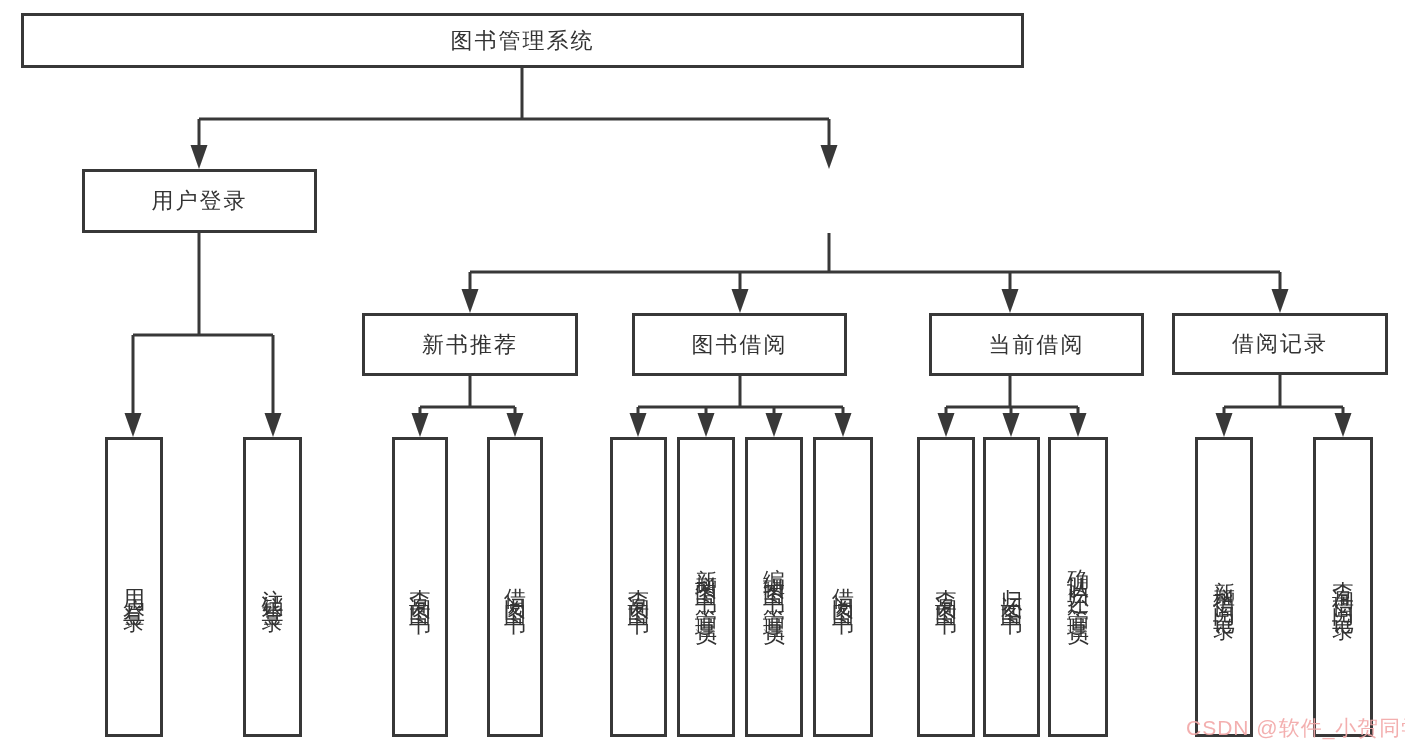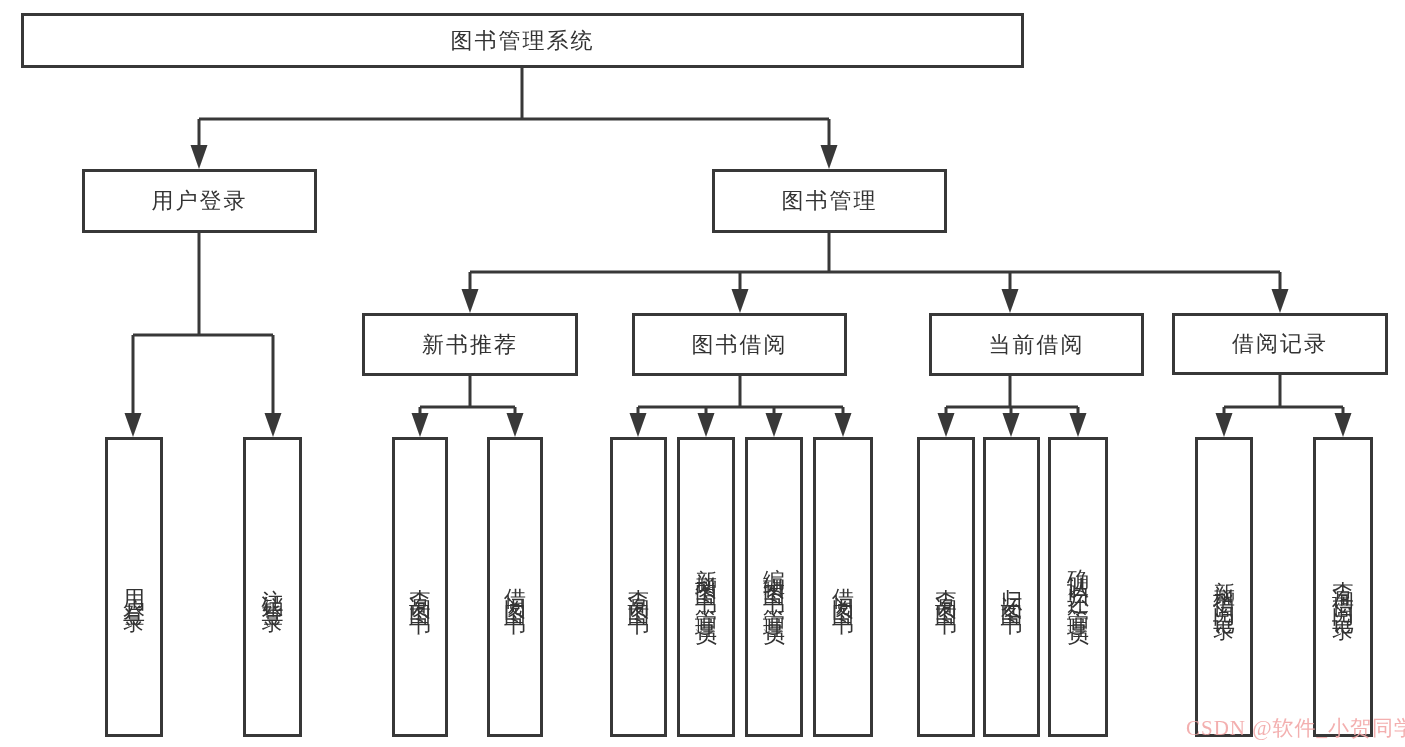--- a/index.html
+++ b/index.html
@@ -1,20 +1,20 @@
 <!DOCTYPE html>
 <html><head>
 <meta charset="utf-8">
 <style>
   html,body{margin:0;padding:0;background:#fff;}
   #canvas{
     position:relative;
     width:1405px;height:747px;
     background:#fff;
-    font-family:Liberation Serif, serif;
+    font-family:Liberation Sans, sans-serif;
     overflow:hidden;
   }
   .box{
     position:absolute;
     background:#fff;
     border:3px solid #383838;
     box-sizing:border-box;
     display:flex;
     align-items:center;
     justify-content:center;
@@ -85,21 +85,20 @@
       <polygon points="1002.5,413 1019.5,413 1011,437"></polygon>
       <polygon points="1069.5,413 1086.5,413 1078,437"></polygon>
       <polygon points="1215.5,413 1232.5,413 1224,437"></polygon>
       <polygon points="1334.5,413 1351.5,413 1343,437"></polygon>
     </g>
   </svg>
 
   <div class="box" style="left:21px;top:13px;width:1003px;height:55px;">图书管理系统</div>
 
   <div class="box" style="left:82px;top:169px;width:235px;height:64px;">用户登录</div>
-  <div class="box" style="left:712px;top:169px;width:235px;height:64px;">图书管理</div>
 
   <div class="box" style="left:632px;top:313px;width:215px;height:63px;">图书借阅</div>
   <div class="box" style="left:362px;top:313px;width:216px;height:63px;">新书推荐</div>
   <div class="box" style="left:929px;top:313px;width:215px;height:63px;">当前借阅</div>
   <div class="box" style="left:1172px;top:313px;width:216px;height:62px;">借阅记录</div>
 
   <div class="box v-box" style="left:105px;top:437px;width:58px;height:300px;">用户登录</div>
   <div class="box v-box" style="left:243px;top:437px;width:59px;height:300px;">注销登录</div>
 
   <div class="box v-box" style="left:392px;top:437px;width:56px;height:300px;">查询图书</div>

